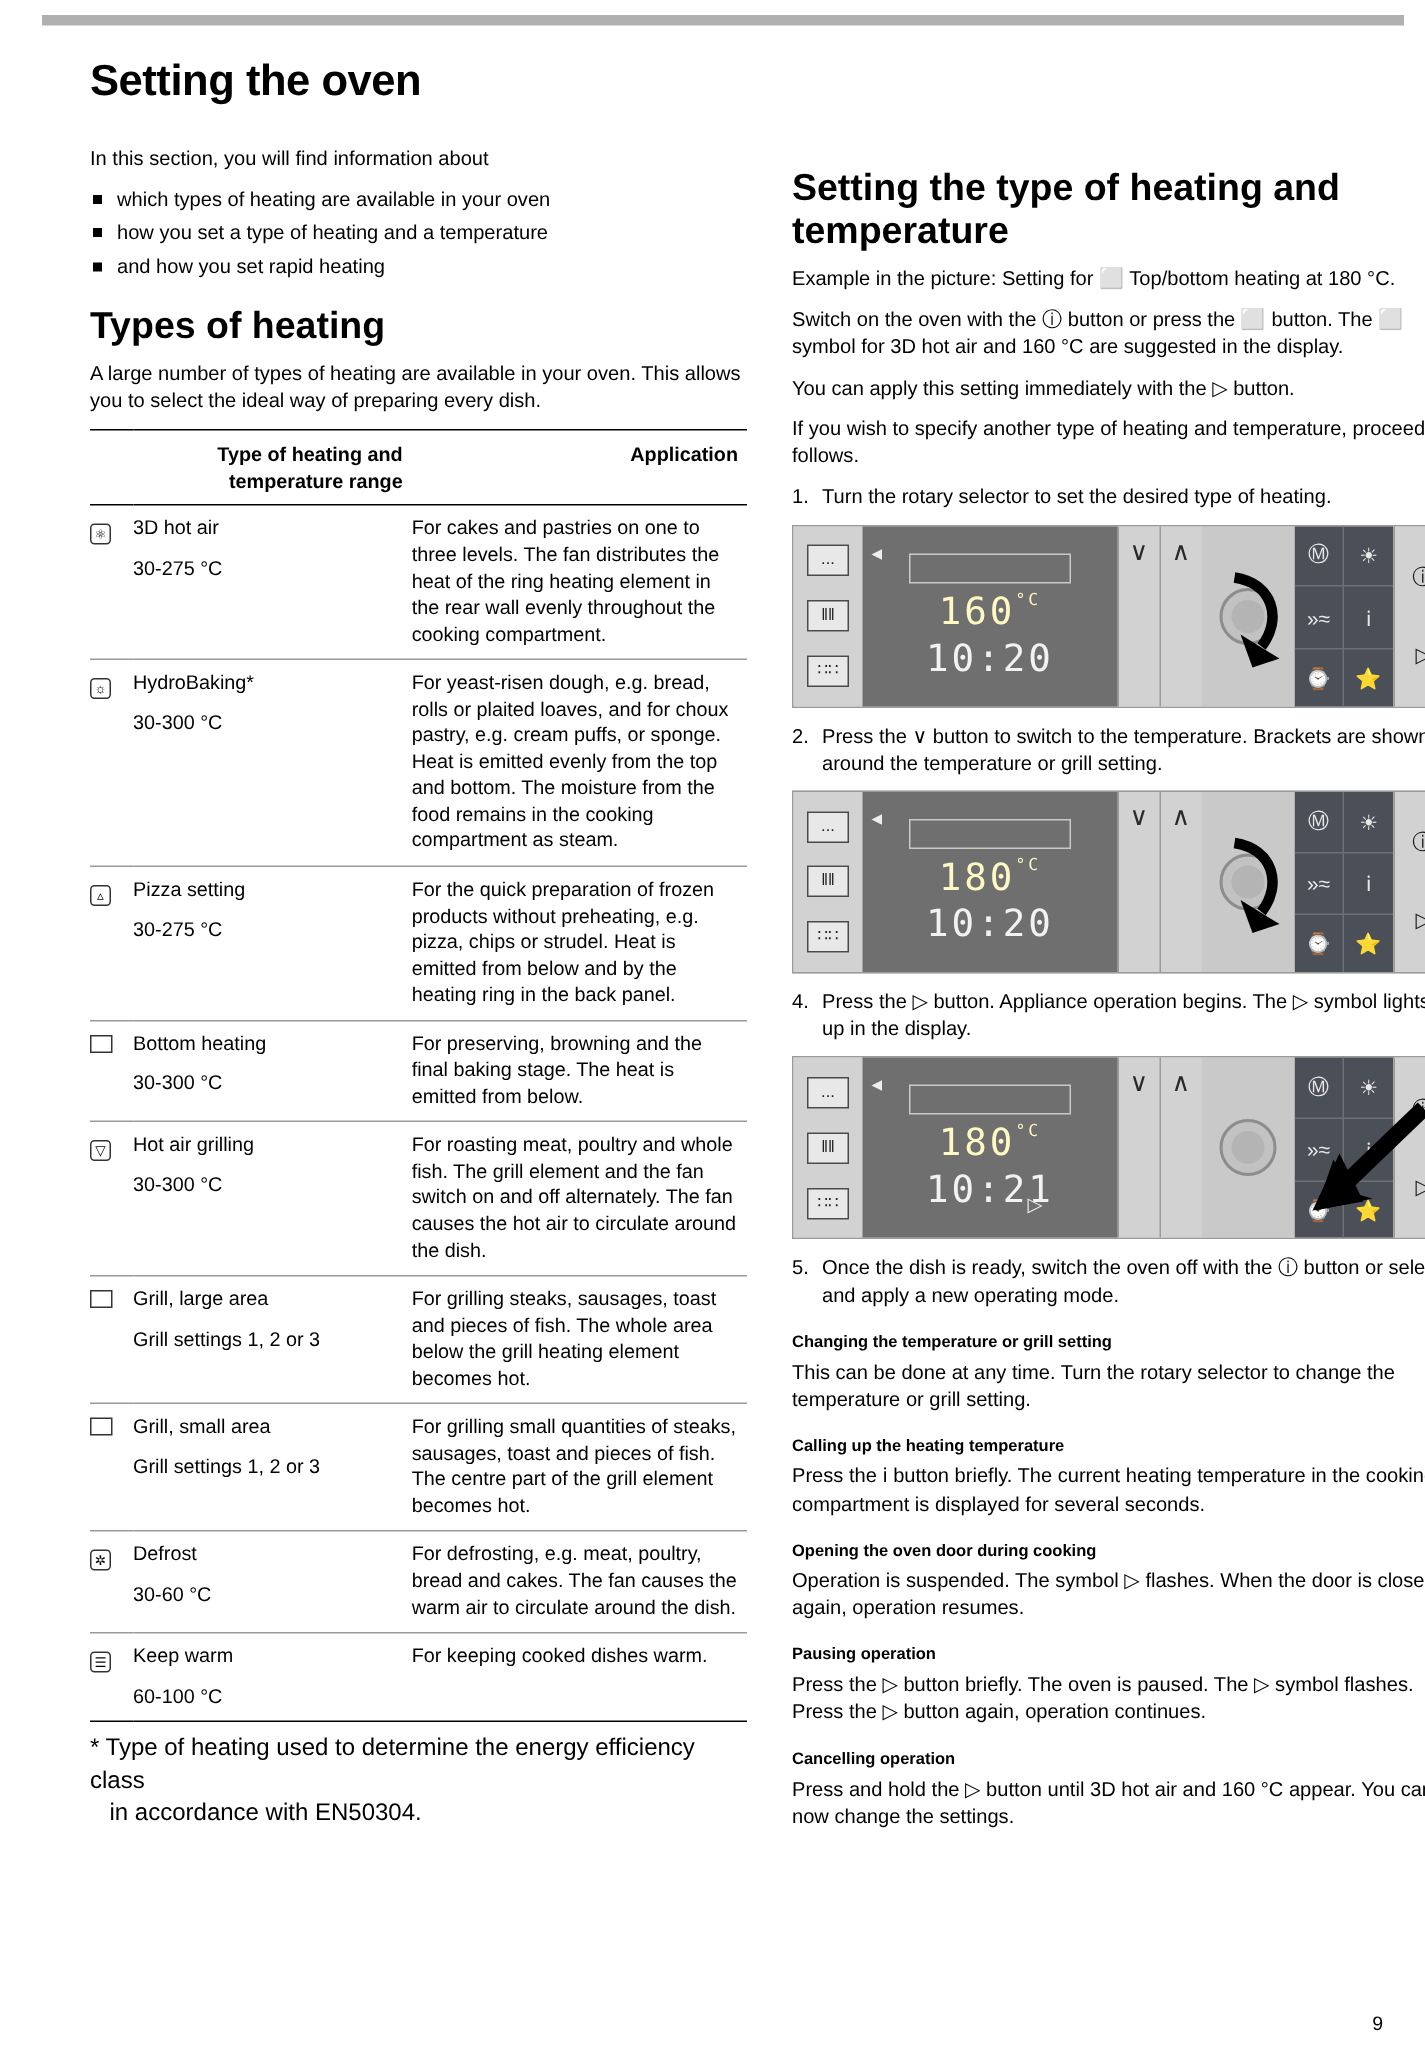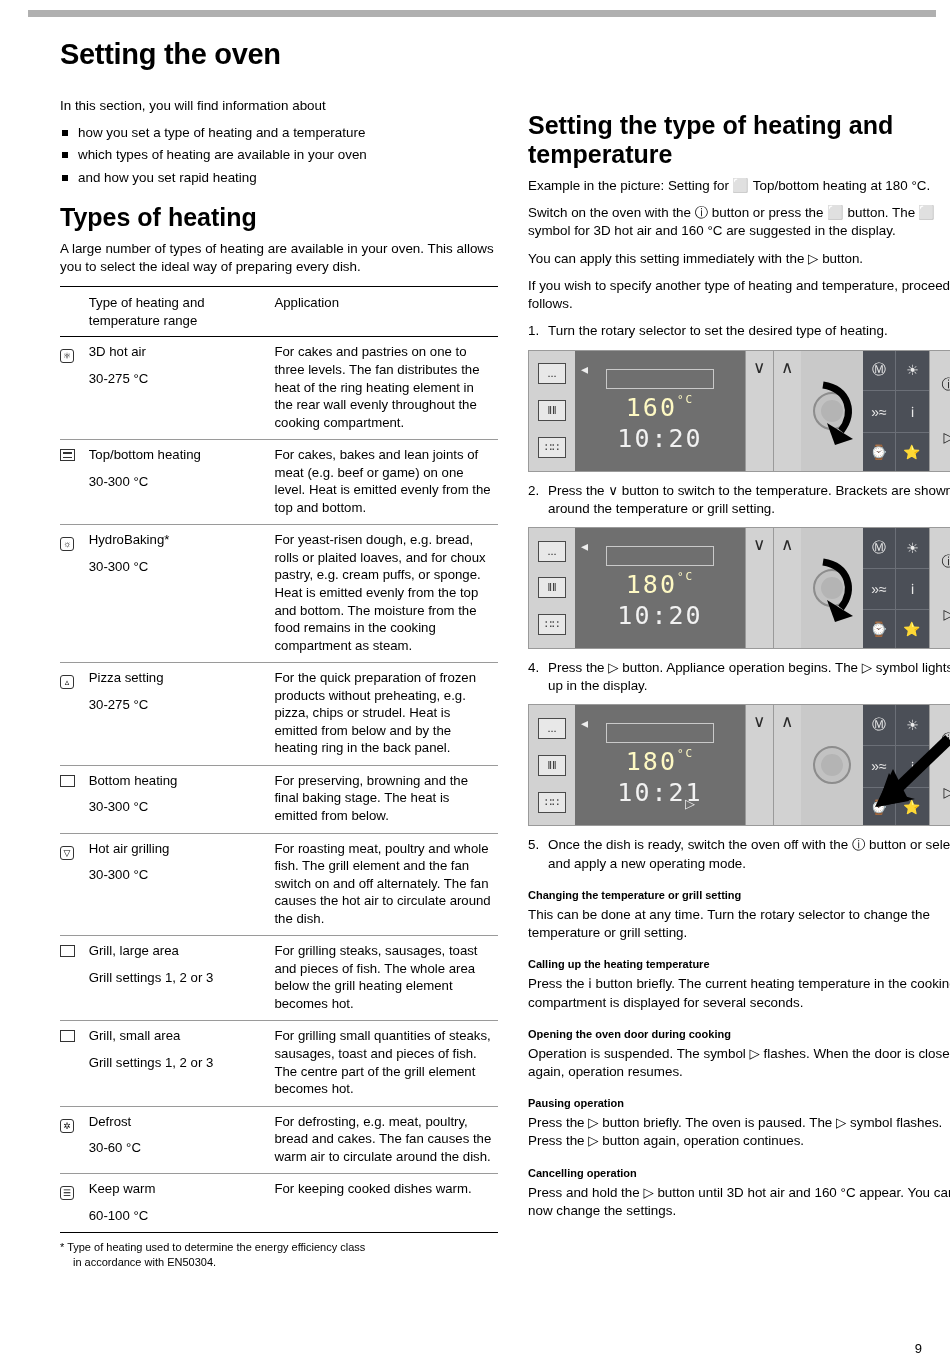--- a/index.html
+++ b/index.html
@@ -78,36 +78,37 @@
   table.heat th, table.heat td {
     text-align: left;
     vertical-align: top;
     font-size: 13.2px;
     line-height: 1.33;
     padding: 6px 6px 8px 0;
   }
   table.heat thead th {
     border-top: 1.4px solid #000;
     border-bottom: 1.4px solid #000;
-    font-weight: normal;
+    font-weight: bold;
     padding-top: 7px;
     padding-bottom: 7px;
+    text-align: right;
   }
   table.heat tbody td {
     border-bottom: 1px solid #9a9a9a;
   }
   table.heat tbody tr:last-child td { border-bottom: 1.4px solid #000; }
   td.c-icon { width: 30px; padding-right: 0; padding-left: 2px; }
   td.c-name { width: 172px; }
   td.c-app  { width: 246px; padding-left: 6px; }
   th.c-name-h { width: 202px; }
   .range { display:block; margin-top: 9px; }
 
   .footnote {
-    font-size: 11px;
+    font-size: 16px;
     line-height: 1.35;
     margin-top: 7px;
     padding-left: 0;
   }
   .footnote .ind { display:block; padding-left: 13px; }
 
   ol.steps { list-style:none; margin:4px 0 0 0; padding:0; }
   ol.steps li {
     position: relative;
     padding-left: 20px;
@@ -272,22 +273,22 @@
   <div class="topbar"></div>
 
   <div class="content">
     <h1 class="title">Setting the oven</h1>
 
     <div class="cols">
 
       <div class="col-left">
         <p>In this section, you will find information about</p>
         <ul class="sqlist">
+          <li>which types of heating are available in your oven</li>
           <li>how you set a type of heating and a temperature</li>
-          <li>which types of heating are available in your oven</li>
           <li>and how you set rapid heating</li>
         </ul>
 
         <h2 class="sec">Types of heating</h2>
         <p>A large number of types of heating are available in your oven. This allows you to select the ideal way of preparing every dish.</p>
 
         <table class="heat">
           <thead>
             <tr>
               <th class="c-icon"></th>
@@ -296,28 +297,20 @@
             </tr>
           </thead>
           <tbody>
             <tr>
               <td class="c-icon"><span class="sym-fan">⚛</span></td>
               <td class="c-name">
                 <span>3D hot air</span>
                 <span class="range">30-275 °C</span>
               </td>
               <td class="c-app">For cakes and pastries on one to three levels. The fan distributes the heat of the ring heating element in the rear wall evenly throughout the cooking compartment.</td>
-            </tr>
-            <tr>
-              <td class="c-icon"><span class="sym-box tb"></span></td>
-              <td class="c-name">
-                <span>Top/bottom heating</span>
-                <span class="range">30-300 °C</span>
-              </td>
-              <td class="c-app">For cakes, bakes and lean joints of meat (e.g. beef or game) on one level. Heat is emitted evenly from the top and bottom.</td>
             </tr>
             <tr>
               <td class="c-icon"><span class="sym-fan">☼</span></td>
               <td class="c-name">
                 <span>HydroBaking*</span>
                 <span class="range">30-300 °C</span>
               </td>
               <td class="c-app">For yeast-risen dough, e.g. bread, rolls or plaited loaves, and for choux pastry, e.g. cream puffs, or sponge. Heat is emitted evenly from the top and bottom. The moisture from the food remains in the cooking compartment as steam.</td>
             </tr>
             <tr>

